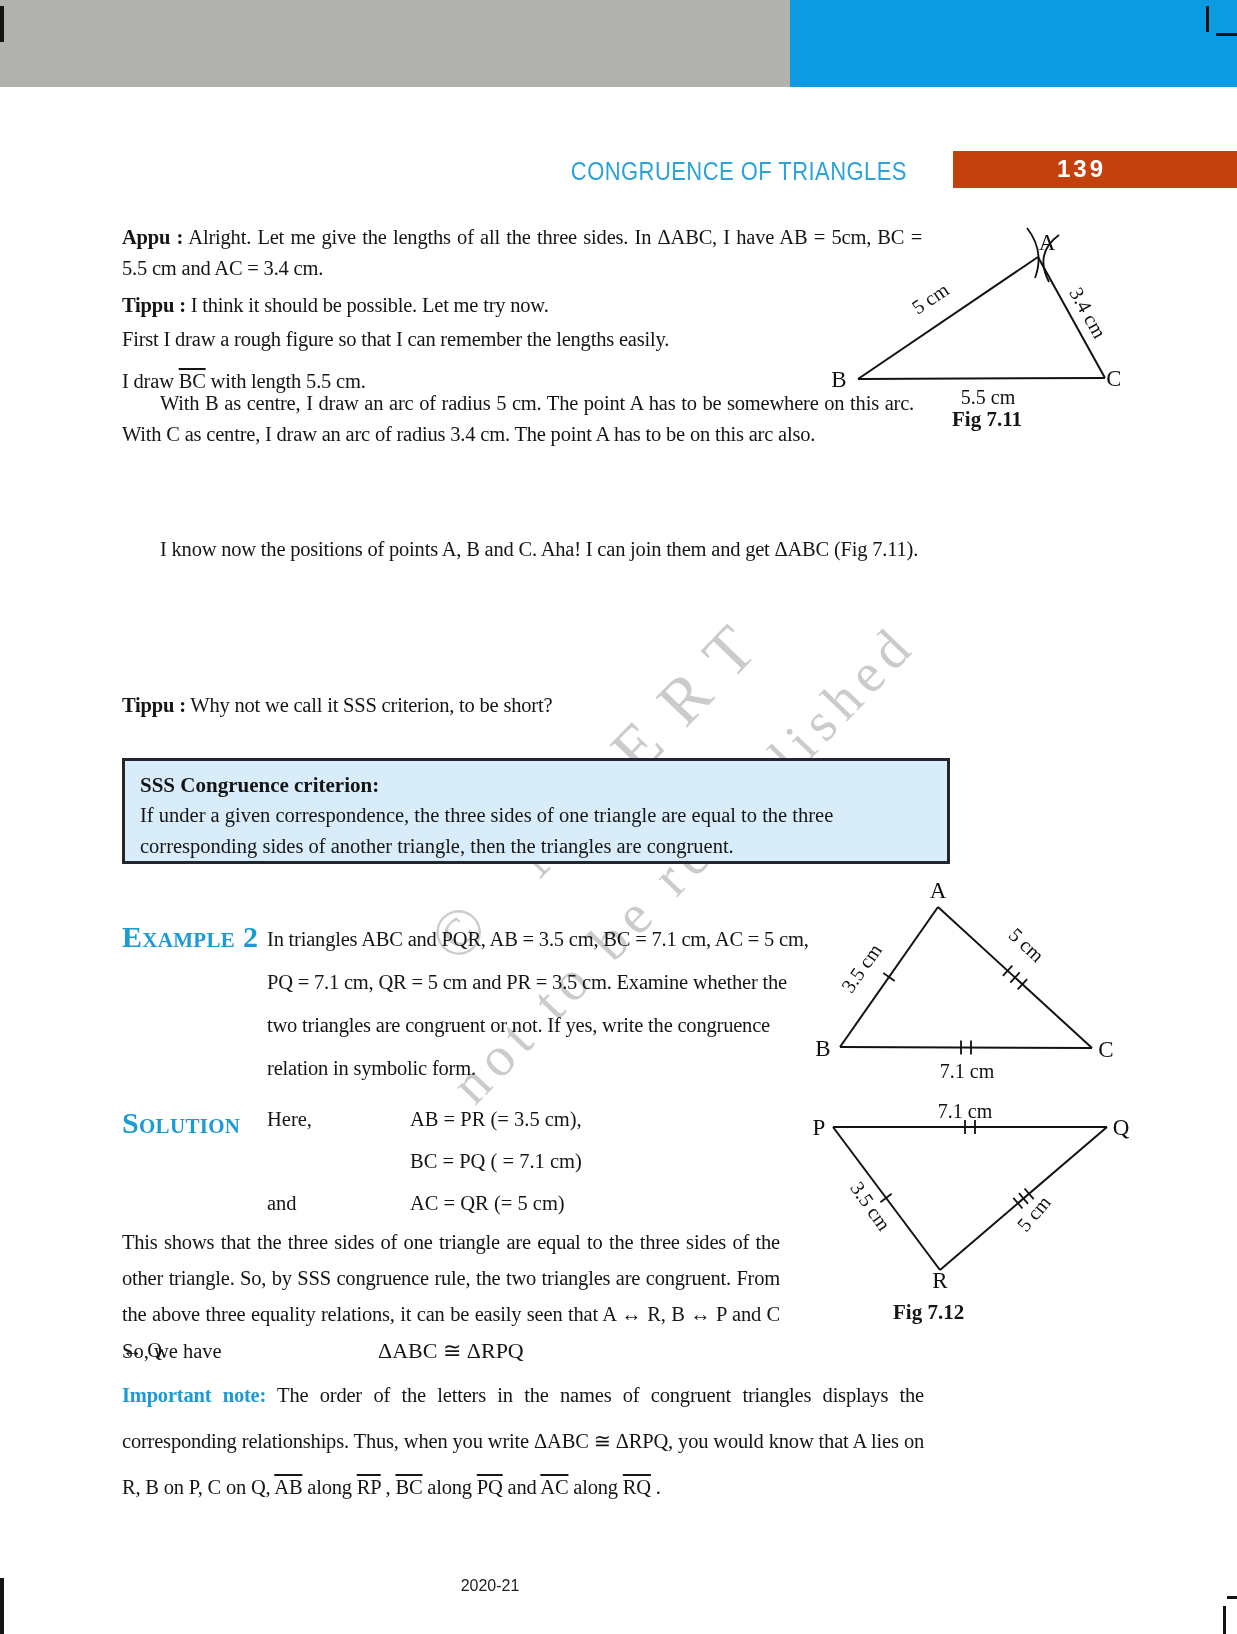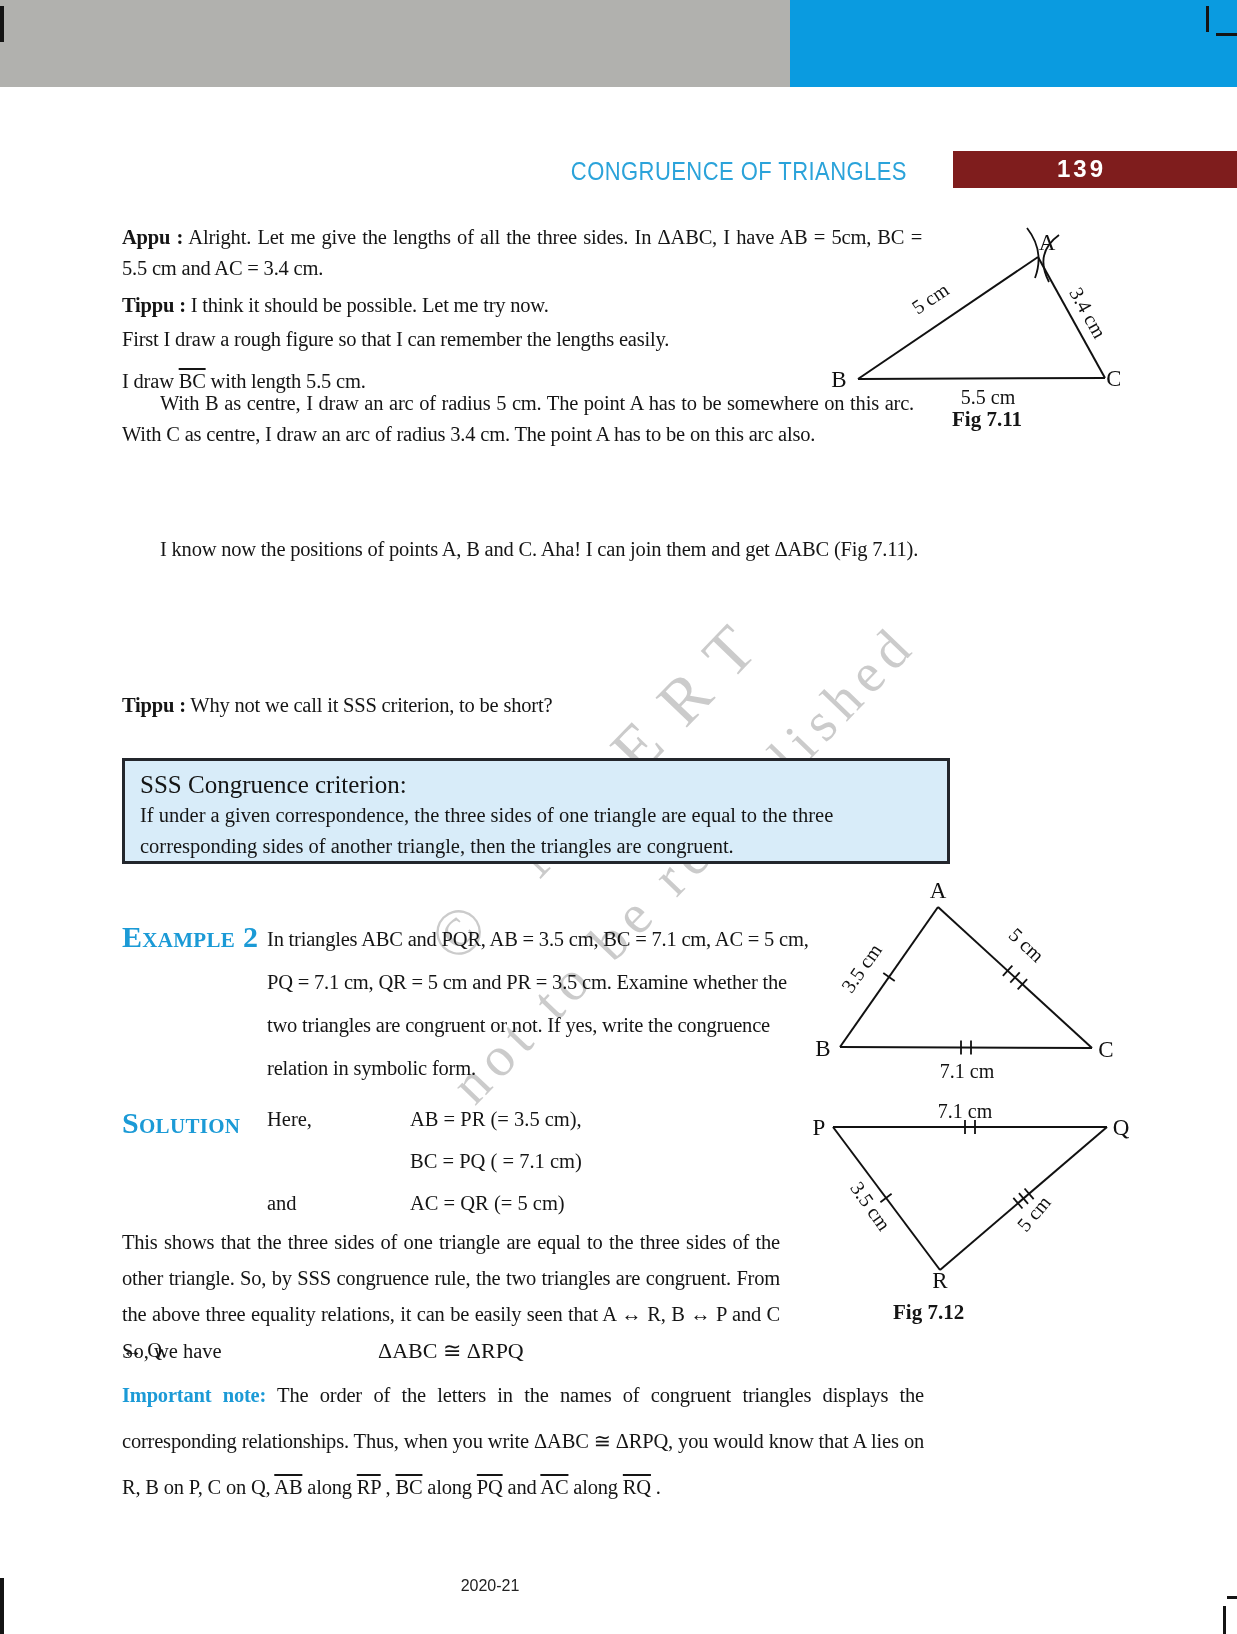--- a/index.html
+++ b/index.html
@@ -17,21 +17,21 @@
 
   
   .chapter-title {
     position:absolute; top:157px; right:330px;
     font-family:"Liberation Sans", sans-serif; font-size:25px; font-weight:400;
     color:#2ba3da; letter-spacing:0.5px; white-space:nowrap;
     transform:scaleX(0.88); transform-origin:100% 50%;
   }
   .pagebox {
     position:absolute; left:953px; top:151px; width:284px; height:37px;
-    background:#7f1d1d;
+    background:#c2410c;
   }
   .pagebox span {
     position:absolute; left:104px; top:4px; color:#ffffff;
     font-family:"Liberation Sans", sans-serif; font-weight:bold; font-size:24px; letter-spacing:3px;
   }
 
   
   .watermark {
     position:absolute; left:250px; top:730px; width:780px;
     transform:rotate(-46deg); transform-origin:center;
@@ -53,21 +53,21 @@
     color:#1b9ad6; font-weight:bold; font-variant:small-caps; font-size:30px; letter-spacing:0.3px;
   }
   .notelabel { color:#1b9ad6; font-weight:bold; }
 
   
   .sssbox {
     position:absolute; left:122px; top:758px; width:828px; height:106px;
     background:#d8ecf9; border:3px solid #23262c; box-sizing:border-box;
     padding:9px 15px;
   }
-  .sssbox .boxtitle { font-weight:normal; font-size:25px; line-height:30px; }
+  .sssbox .boxtitle { font-weight:bold; font-size:21px; line-height:30px; }
   .sssbox .boxbody { font-size:20.5px; line-height:31px; text-align:left; }
 
   .eq { position:absolute; font-size:20.5px; white-space:nowrap; }
 
   .figcaption { position:absolute; font-weight:bold; font-size:21px; white-space:nowrap; }
 
   .footer {
     position:absolute; left:0; top:1577px; width:980px; text-align:center;
     font-family:"Liberation Sans", sans-serif; font-size:16px; color:#222;
   }

